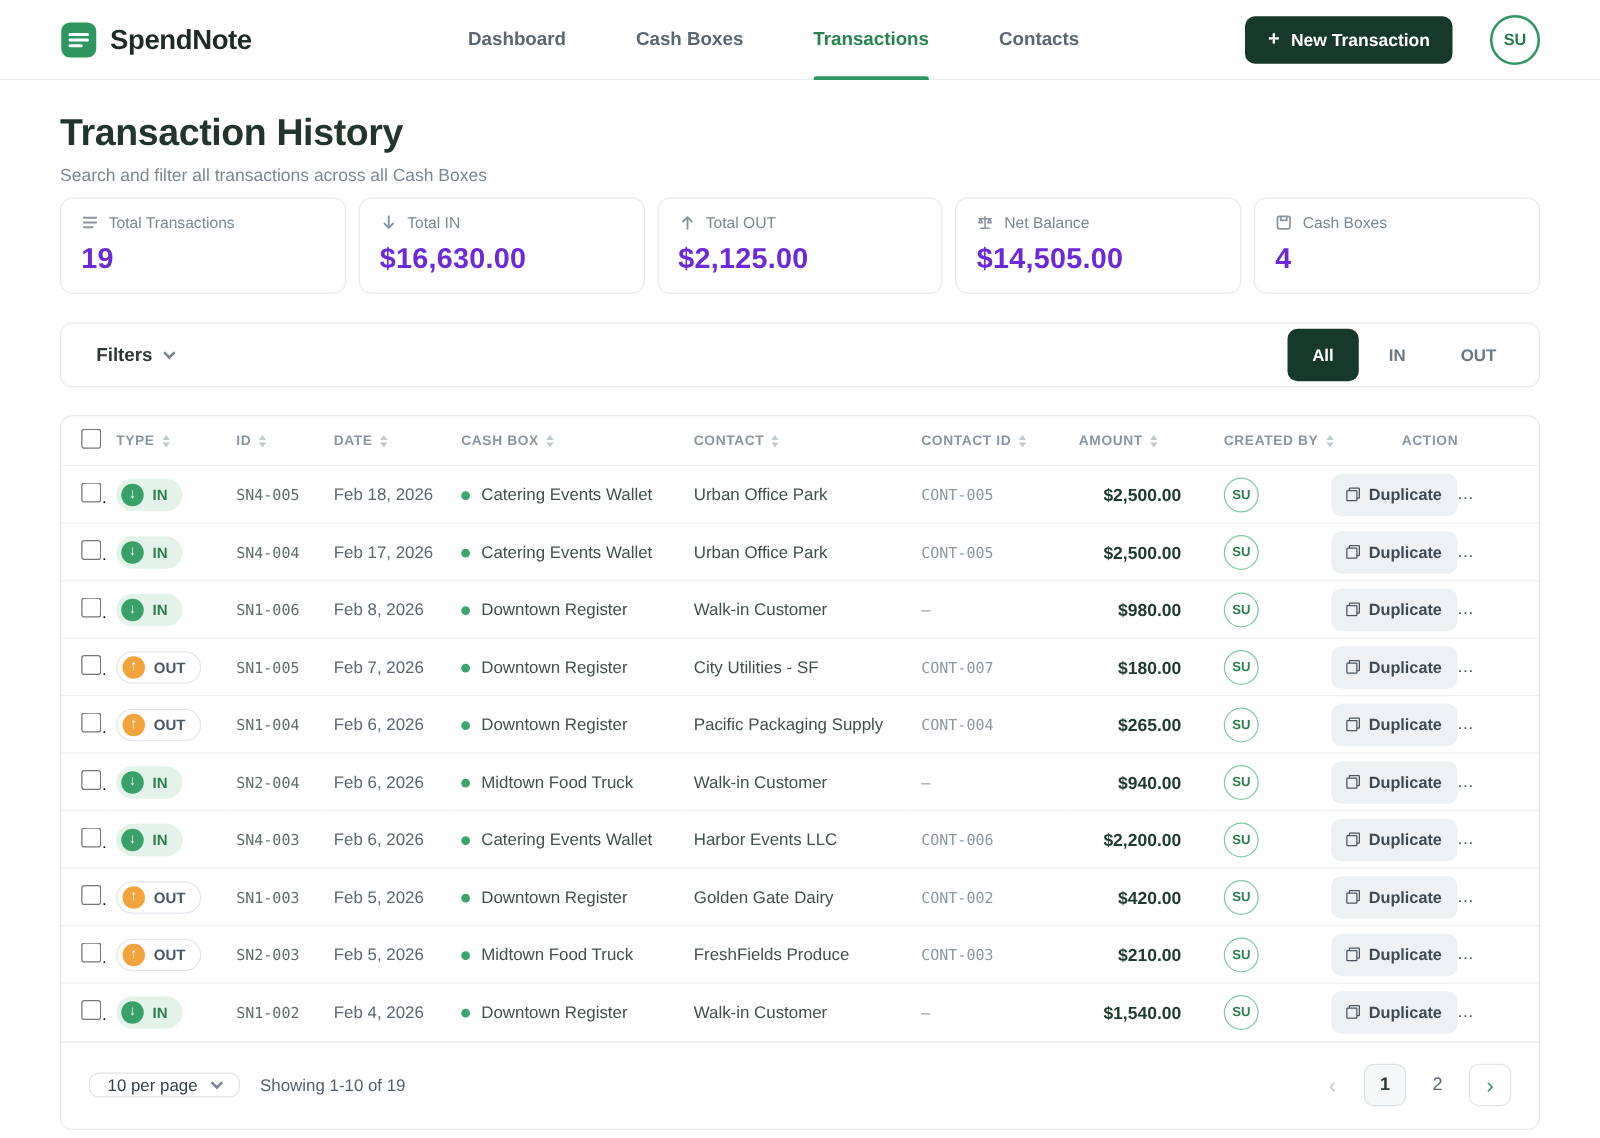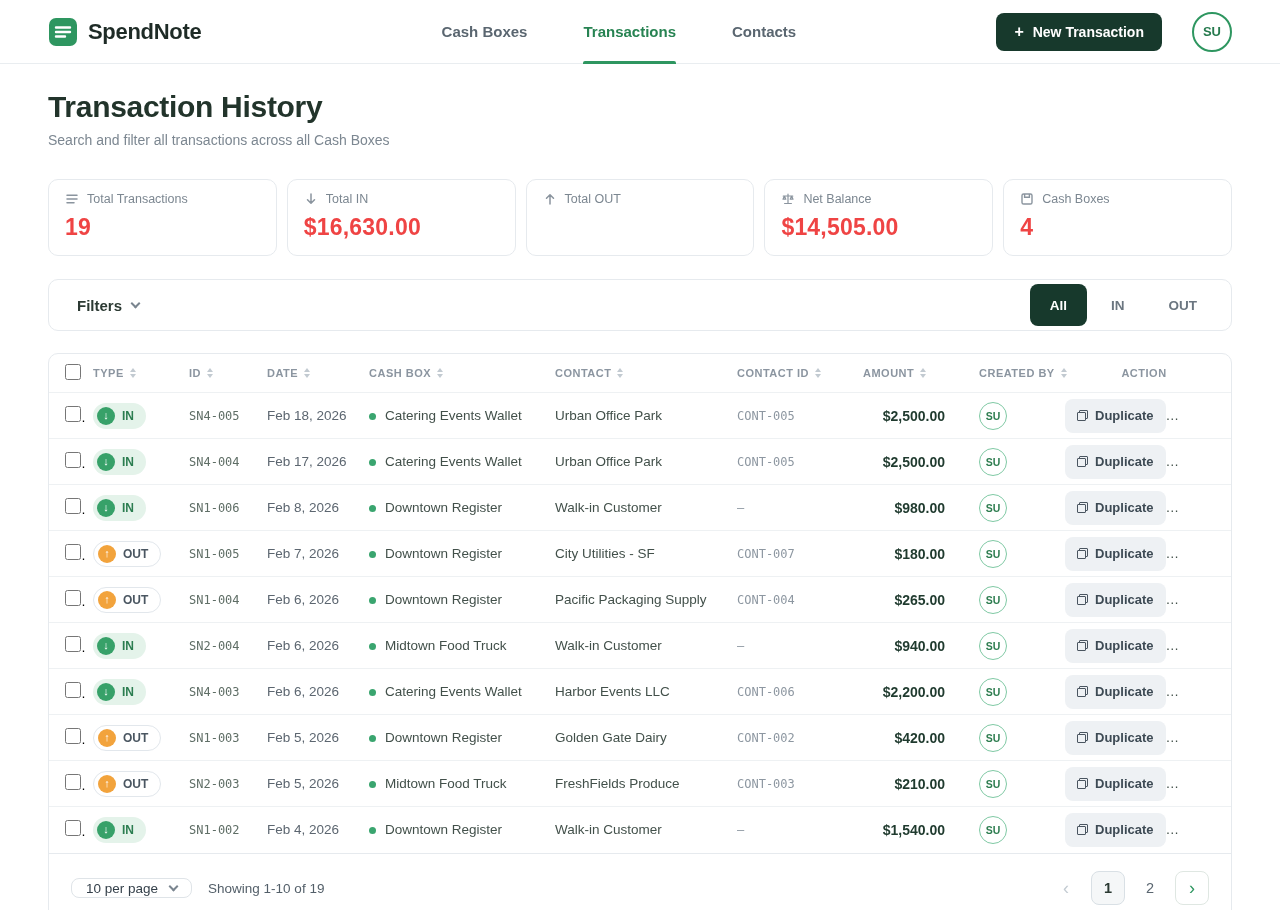--- a/index.html
+++ b/index.html
@@ -50,31 +50,31 @@
   .btn-new .plus{font-size:16px;font-weight:700;line-height:1;}
   .avatar{
     width:40px;height:40px;border-radius:50%;background:#fff;
     border:2px solid var(--green);color:#267A4E;font-size:13px;font-weight:700;
     display:flex;align-items:center;justify-content:center;cursor:pointer;
   }
 
   
   .container{width:1184px;margin:0 auto;}
   .page-title{font-size:30px;font-weight:700;color:var(--heading);margin:26px 0 8px;letter-spacing:-0.3px;}
-  .page-subtitle{font-size:14px;color:var(--muted);margin-bottom:31px;}
+  .page-subtitle{font-size:14px;color:var(--muted);margin-bottom:10px;}
 
   
   .stats{display:grid;grid-template-columns:repeat(5,1fr);gap:10px;margin-bottom:23px;}
   .stat-card{
     background:#fff;border:1px solid var(--border);border-radius:10px;
     padding:12px 16px 14px;display:flex;flex-direction:column;gap:8px;
   }
   .stat-label{display:flex;align-items:center;gap:8px;font-size:12.5px;color:var(--muted);}
   .stat-label svg{flex:0 0 auto;color:#8A949E;}
-  .stat-value{font-size:23px;font-weight:700;color:#ef4444;letter-spacing:0.2px;}
+  .stat-value{font-size:23px;font-weight:700;color:#6d28d9;letter-spacing:0.2px;}
 
   
   .filters-card{
     height:52px;background:#fff;border:1px solid var(--border);border-radius:10px;
     display:flex;align-items:center;justify-content:space-between;
     padding:0 14px 0 24px;margin-bottom:22px;
   }
   .filters-toggle{display:flex;align-items:center;gap:10px;font-size:15px;font-weight:700;color:#2C3A33;padding:8px 4px;}
   .chev{
     width:7px;height:7px;border-right:2px solid #7A858F;border-bottom:2px solid #7A858F;
@@ -160,20 +160,21 @@
 
 <header class="topbar">
   <div class="logo">
     <svg class="logo-icon" viewBox="0 0 30 30">
       <rect x="1" y="1" width="28" height="28" rx="7" fill="#2E9660"></rect>
       <path d="M8 10.5h14M8 15h14M8 19.5h9" stroke="#fff" stroke-width="2.4" stroke-linecap="round"></path>
     </svg>
     <span class="logo-text">SpendNote</span>
   </div>
   <nav class="mainnav">
+    <a href="#" class="nav-link">Dashboard</a>
     <a href="#" class="nav-link">Cash Boxes</a>
     <a href="#" class="nav-link active">Transactions</a>
     <a href="#" class="nav-link">Contacts</a>
   </nav>
   <div class="topbar-right">
     <button class="btn-new">
       <span class="plus">+</span>
       <span>New Transaction</span>
     </button>
     <div class="avatar">SU</div>
@@ -203,20 +204,21 @@
       </div>
       <div class="stat-value">$16,630.00</div>
     </div>
     <div class="stat-card">
       <div class="stat-label">
         <svg width="14" height="14" viewBox="0 0 14 14" fill="none">
             <path d="M7 12V3M3.5 6.2L7 2.7l3.5 3.5" stroke="currentColor" stroke-width="1.5" stroke-linecap="round" stroke-linejoin="round"></path>
           </svg>
         <span>Total OUT</span>
       </div>
+      <div class="stat-value">$2,125.00</div>
     </div>
     <div class="stat-card">
       <div class="stat-label">
         <svg width="14" height="14" viewBox="0 0 14 14" fill="none">
             <path d="M7 2.2v9.3M3.6 11.5h6.8M2.2 4h9.6M3.4 4l-1.4 3.2h2.8L3.4 4zM10.6 4L9.2 7.2H12L10.6 4z" stroke="currentColor" stroke-width="1.2" stroke-linecap="round" stroke-linejoin="round"></path>
           </svg>
         <span>Net Balance</span>
       </div>
       <div class="stat-value">$14,505.00</div>
     </div>

